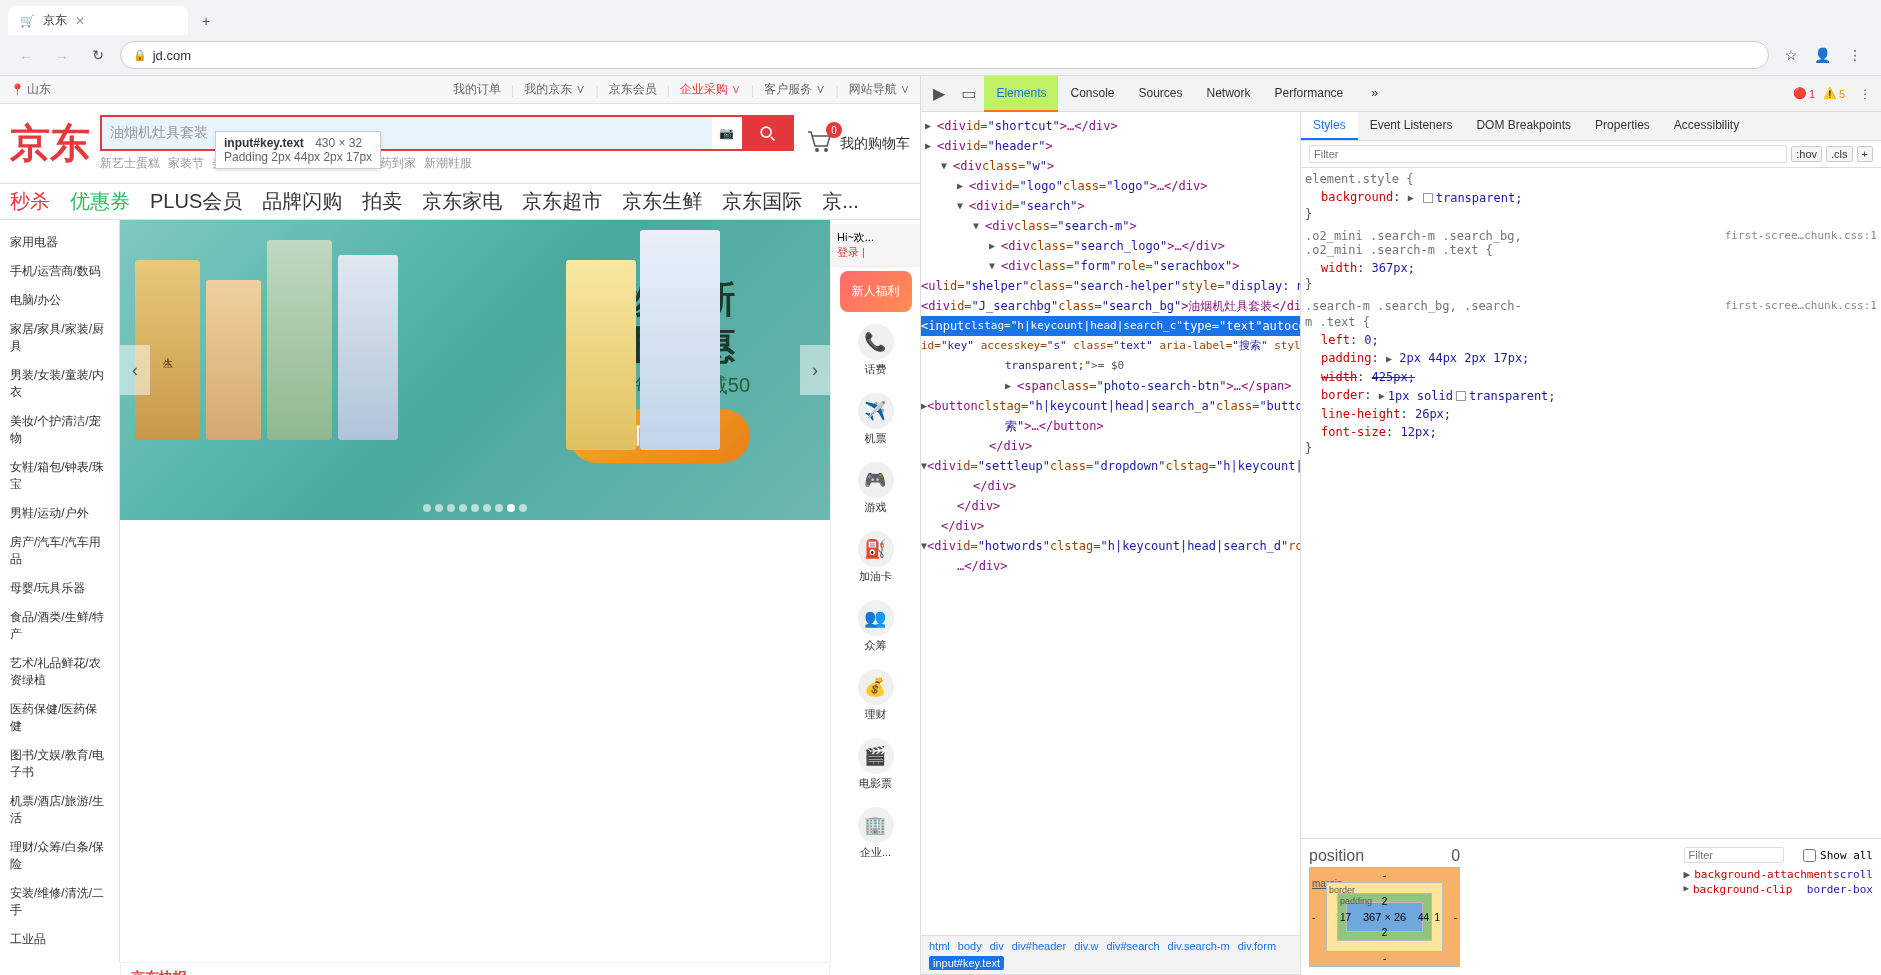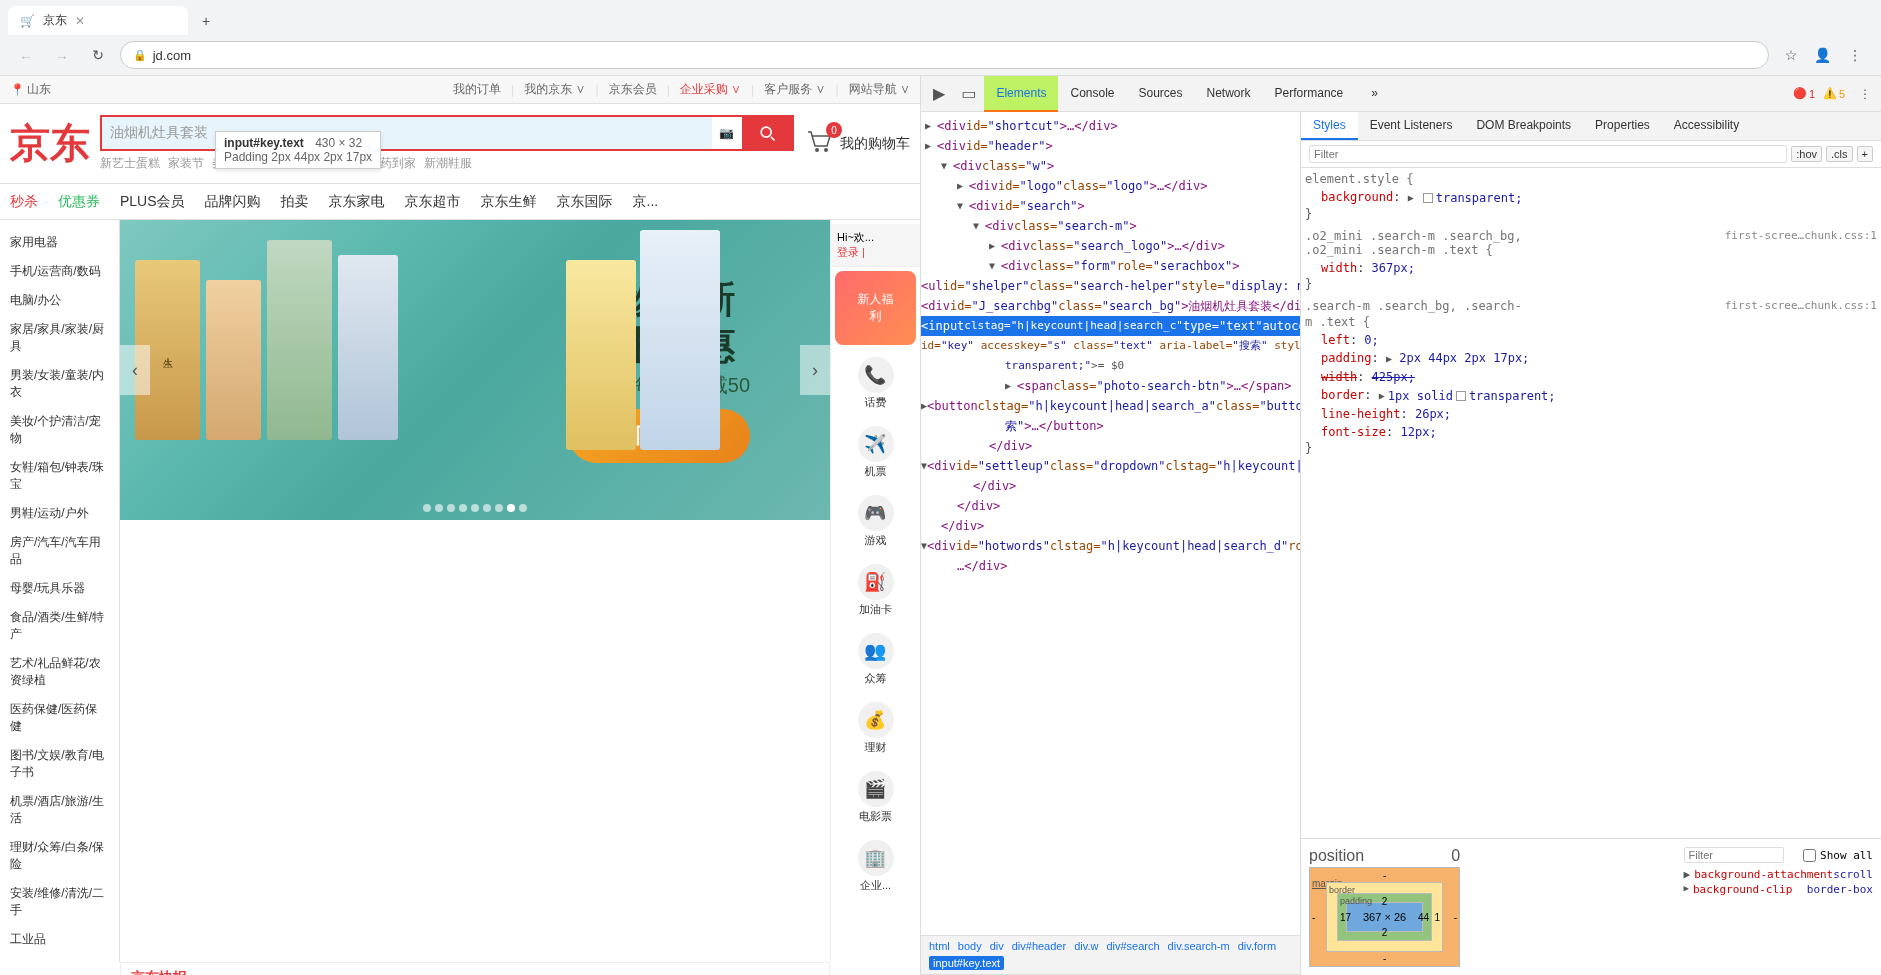--- a/index.html
+++ b/index.html
@@ -49,21 +49,21 @@
     .search-btn { width: 50px; background: #e4393c; border: none; cursor: pointer; display: flex; align-items: center; justify-content: center; }
     .search-btn svg { fill: white; }
     .search-hints { display: flex; gap: 8px; margin-top: 4px; font-size: 12px; color: #999; flex-wrap: wrap; }
     .search-hints span { cursor: pointer; }
     .cart-area { display: flex; align-items: center; gap: 4px; font-size: 14px; color: #333; cursor: pointer; }
     .cart-icon-wrapper { position: relative; }
     .cart-badge { position: absolute; top: -6px; right: -6px; background: #e4393c; color: white; border-radius: 50%; width: 16px; height: 16px; font-size: 10px; display: flex; align-items: center; justify-content: center; }
 
     
     .jd-nav { background: #fff; border-bottom: 1px solid #e0e0e0; padding: 0 10px; display: flex; align-items: center; gap: 20px; height: 36px; }
-    .jd-nav a { font-size: 14px; color: #333; text-decoration: none; cursor: pointer; }
+    .jd-nav a { font-size: 20px; color: #333; text-decoration: none; cursor: pointer; }
     .jd-nav a.hot { color: #e4393c; }
     .jd-nav a.green { color: #2dbb5d; }
 
     
     .jd-main { display: flex; }
 
     
     .jd-sidebar { width: 120px; flex-shrink: 0; border-right: 1px solid #e0e0e0; padding: 8px 0; }
     .sidebar-item { padding: 6px 10px; font-size: 12px; color: #333; cursor: pointer; }
 
@@ -137,21 +137,21 @@
 
     
     ::-webkit-scrollbar { width: 6px; height: 6px; }
     ::-webkit-scrollbar-track { background: #f1f1f1; }
     ::-webkit-scrollbar-thumb { background: #ccc; border-radius: 3px; }
 
     .jd-right-sidebar { width: 90px; flex-shrink: 0; background: #fff; border-left: 1px solid #eee; display: flex; flex-direction: column; align-items: center; padding: 4px 0; }
     .right-sidebar-item { display: flex; flex-direction: column; align-items: center; padding: 8px 4px; cursor: pointer; width: 100%; }
     .right-sidebar-icon { width: 36px; height: 36px; border-radius: 50%; background: #f0f0f0; display: flex; align-items: center; justify-content: center; font-size: 18px; }
     .right-sidebar-label { font-size: 11px; color: #333; margin-top: 2px; }
-    .new-user-card { background: linear-gradient(135deg, #ff6b6b, #ff8e53); border-radius: 8px; padding: 20px; margin: 4px; color: white; font-size: 12px; text-align: center; cursor: pointer; }
+    .new-user-card { background: linear-gradient(135deg, #ff6b6b, #ff8e53); border-radius: 8px; padding: 12px; margin: 4px; color: white; font-size: 12px; text-align: center; cursor: pointer; }
     
     
     .devtools-right { width: 580px; flex-shrink: 0; display: flex; flex-direction: column; overflow: hidden; }
   </style>
 </head>
 <body>
 
 <div class="browser-chrome">
   <div class="tab-bar">
     <div class="browser-tab">

